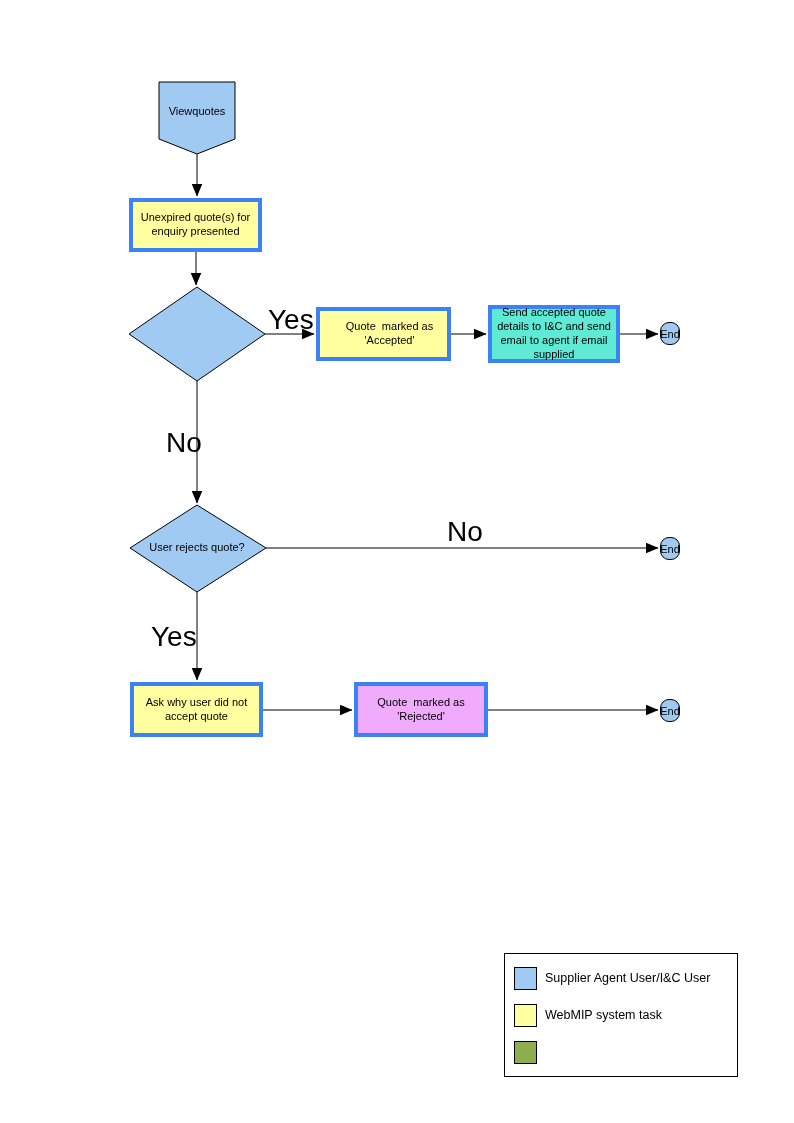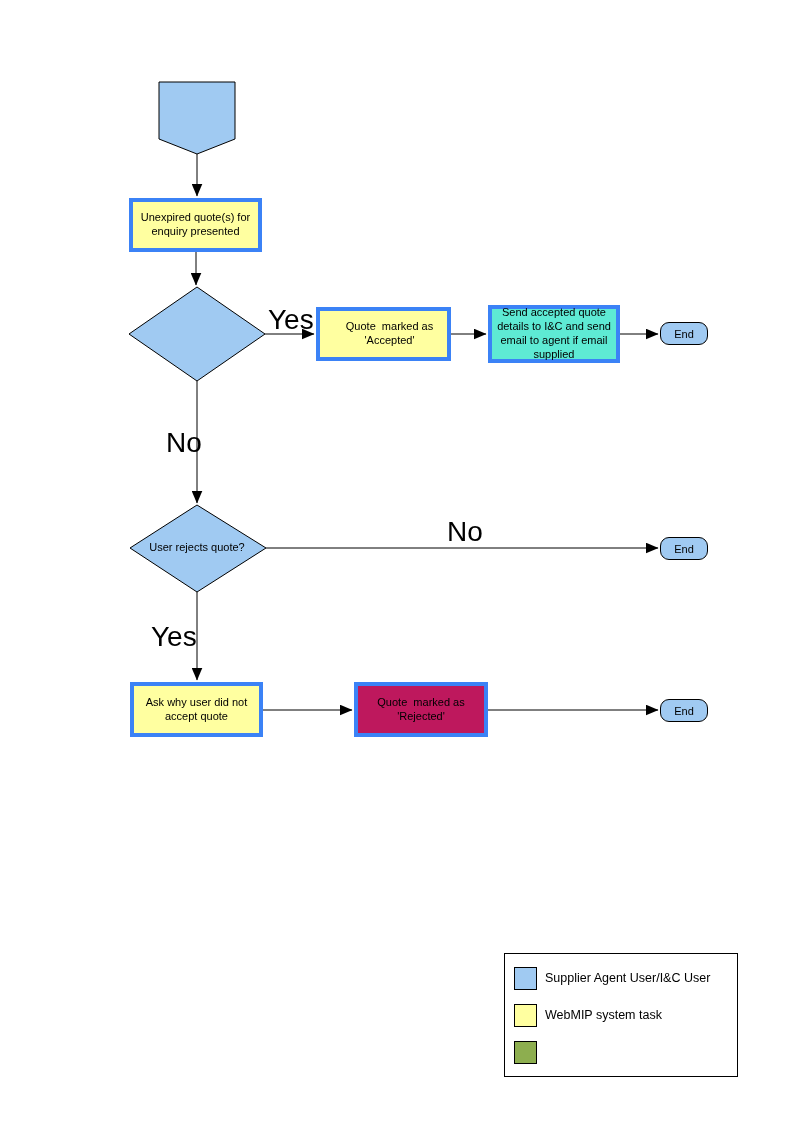--- a/index.html
+++ b/index.html
@@ -34,21 +34,21 @@
     position: absolute;
     display: flex;
     align-items: center;
     justify-content: center;
     text-align: center;
     font-size: 11px;
     line-height: 1.27;
   }
   .endnode {
     position: absolute;
-    width: 48px;
+    width: 20px;
     height: 23px;
     border: 1px solid #000;
     border-radius: 9px;
     box-sizing: border-box;
     display: flex;
     align-items: center;
     justify-content: center;
     font-size: 11px;
   }
   .flow-label {
@@ -104,30 +104,31 @@
     <line x1="265" y1="334" x2="314" y2="334" stroke="#000" stroke-width="1" marker-end="url(#arr)"></line>
     <line x1="451" y1="334" x2="486" y2="334" stroke="#000" stroke-width="1" marker-end="url(#arr)"></line>
     <line x1="620" y1="334" x2="658" y2="334" stroke="#000" stroke-width="1" marker-end="url(#arr)"></line>
     <line x1="197" y1="381" x2="197" y2="503" stroke="#000" stroke-width="1" marker-end="url(#arr)"></line>
     <line x1="266" y1="548" x2="658" y2="548" stroke="#000" stroke-width="1" marker-end="url(#arr)"></line>
     <line x1="197" y1="592" x2="197" y2="680" stroke="#000" stroke-width="1" marker-end="url(#arr)"></line>
     <line x1="263" y1="710" x2="352" y2="710" stroke="#000" stroke-width="1" marker-end="url(#arr)"></line>
     <line x1="488" y1="710" x2="658" y2="710" stroke="#000" stroke-width="1" marker-end="url(#arr)"></line>
   </svg>
 
+  <div class="node-text" style="left:159px; top:84px; width:76px; height:56px;">Viewquotes</div>
 
   <div class="box" style="left: 129px; top: 198px; width: 133px; height: 54px; background: rgb(255, 255, 160);">Unexpired quote(s) for enquiry presented</div>
 
   <div class="box" style="left: 316px; top: 307px; width: 135px; height: 54px; background: rgb(255, 255, 160); padding-left: 16px;">Quote  marked as 'Accepted'</div>
 
   <div class="box" style="left: 488px; top: 305px; width: 132px; height: 58px; background: #5eead4;">Send accepted quote details to I&amp;C and send email to agent if email supplied</div>
 
   <div class="box" style="left: 130px; top: 682px; width: 133px; height: 55px; background: rgb(255, 255, 160);">Ask why user did not accept quote</div>
 
-  <div class="box" style="left: 354px; top: 682px; width: 134px; height: 55px; background: #be185d;">Quote  marked as 'Rejected'</div>
+  <div class="box" style="left: 354px; top: 682px; width: 134px; height: 55px; background: #f0abfc;">Quote  marked as 'Rejected'</div>
 
   <div class="node-text" style="left:147px; top:526px; width:100px; height:44px;">User rejects quote?</div>
 
   <div class="flow-label" style="left:268px; top:305px;">Yes</div>
   <div class="flow-label" style="left:166px; top:428px;">No</div>
   <div class="flow-label" style="left:447px; top:517px;">No</div>
   <div class="flow-label" style="left:151px; top:622px;">Yes</div>
 
   <div class="endnode" style="left: 660px; top: 322px; background: rgb(160, 202, 242);">End</div>
   <div class="endnode" style="left: 660px; top: 537px; background: rgb(160, 202, 242);">End</div>

